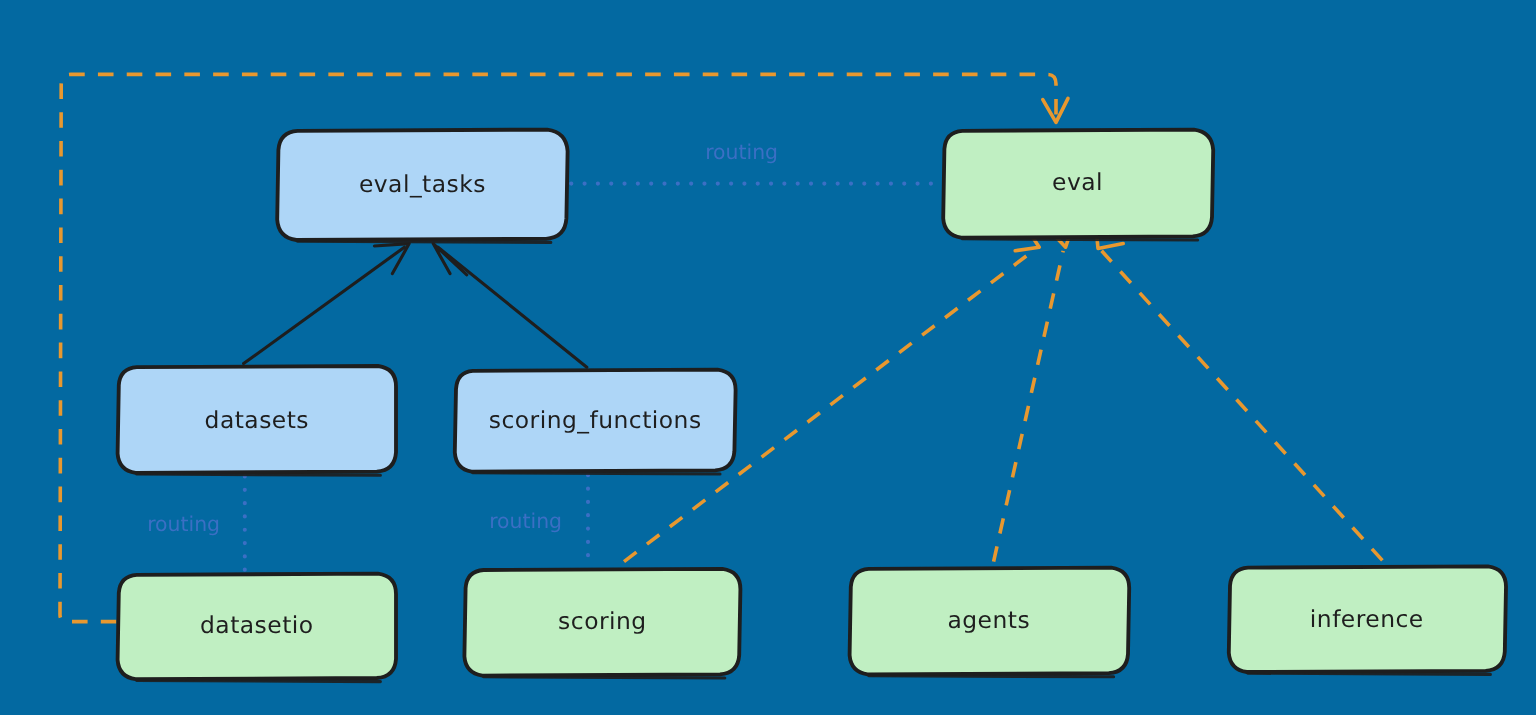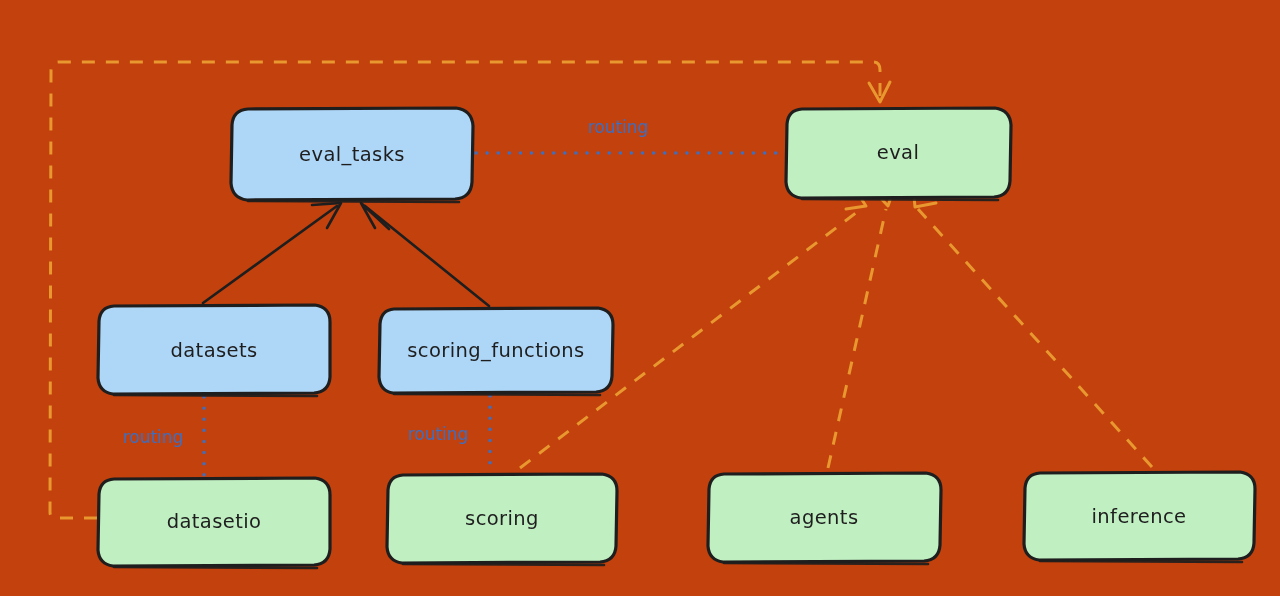--- a/index.html
+++ b/index.html
@@ -10,21 +10,21 @@
   body {
     width: 1280px;
     height: 596px;
     font-family: "DejaVu Sans", sans-serif;
     overflow: hidden;
   }
   #diagram-root {
     position: relative;
     width: 1280px;
     height: 596px;
-    background: #c2410c;
+    background: #0369a1;
   }
   svg#diagram {
     display: block;
     width: 1280px;
     height: 596px;
   }
   .node-shape {
     stroke: #1e1e1e;
     stroke-width: 3.2;
     stroke-linejoin: round;

